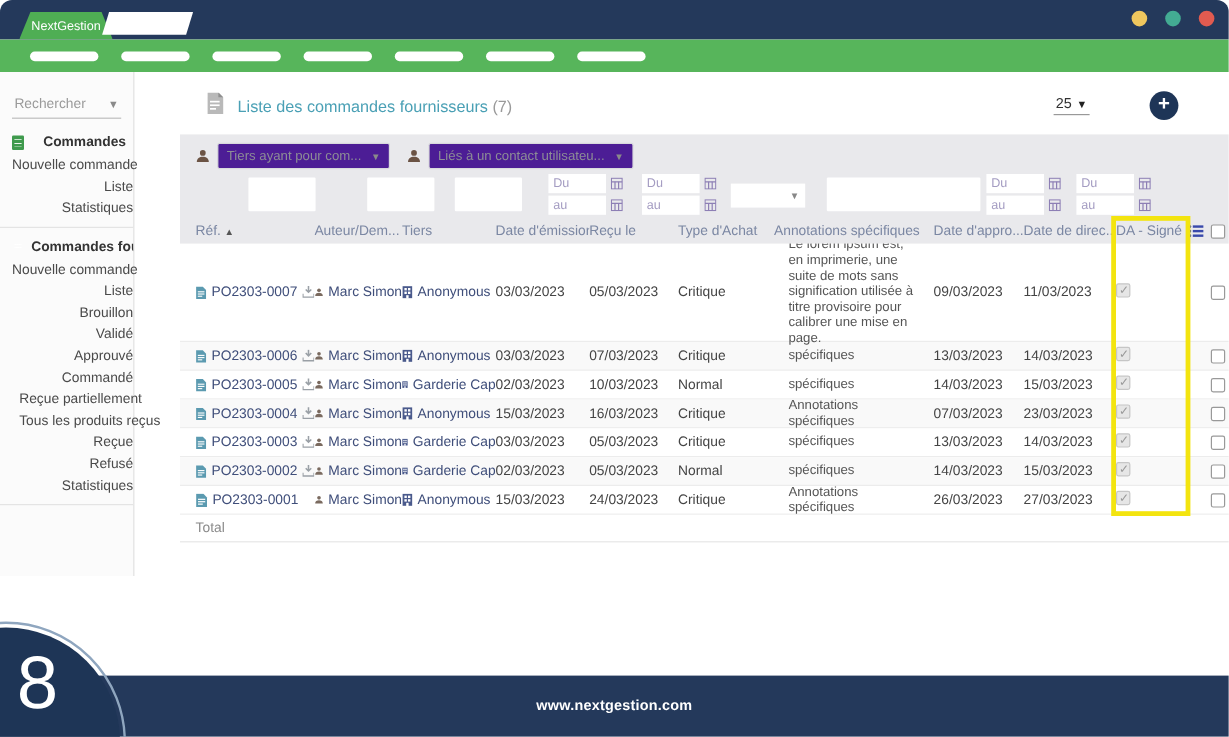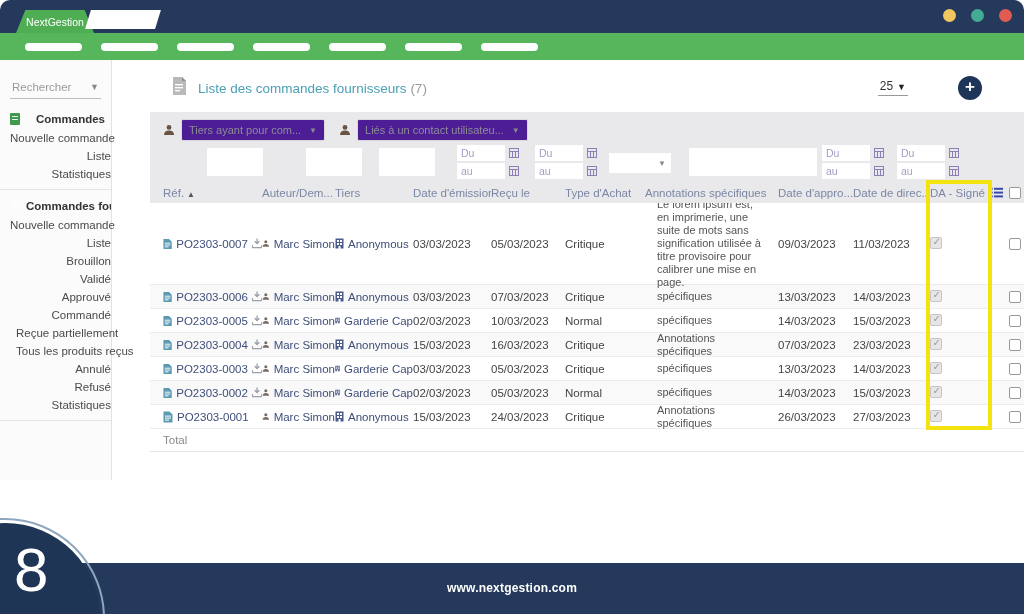--- a/index.html
+++ b/index.html
@@ -158,21 +158,21 @@
           <span>Commandes fournis...</span>
         </div>
         <div class="side-item">Nouvelle commande</div>
         <div class="side-item">Liste</div>
         <div class="side-item indent">Brouillon</div>
         <div class="side-item indent">Validé</div>
         <div class="side-item indent">Approuvé</div>
         <div class="side-item indent">Commandé</div>
         <div class="side-item indent">Reçue partiellement</div>
         <div class="side-item indent">Tous les produits reçus</div>
-        <div class="side-item indent">Annulé</div>
+        <div class="side-item indent">Reçue</div>
         <div class="side-item indent">Refusé</div>
         <div class="side-item">Statistiques</div>
         <div class="side-div"></div>
       </div>
   </div>
 
   <div class="main">
     <div class="titlebar">
       <span class="title-ico">
         <svg width="15" height="19" viewBox="0 0 15 19">

